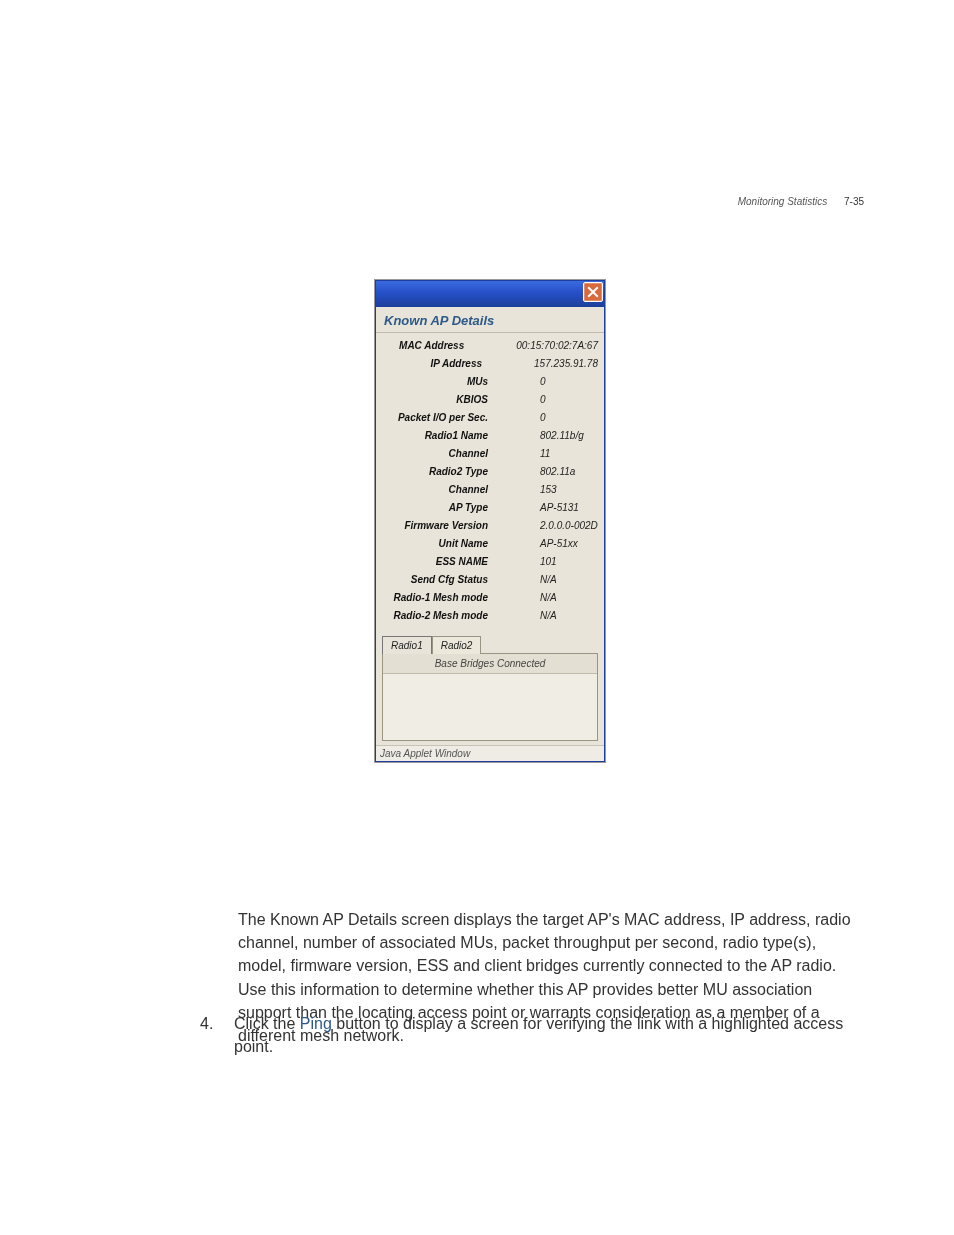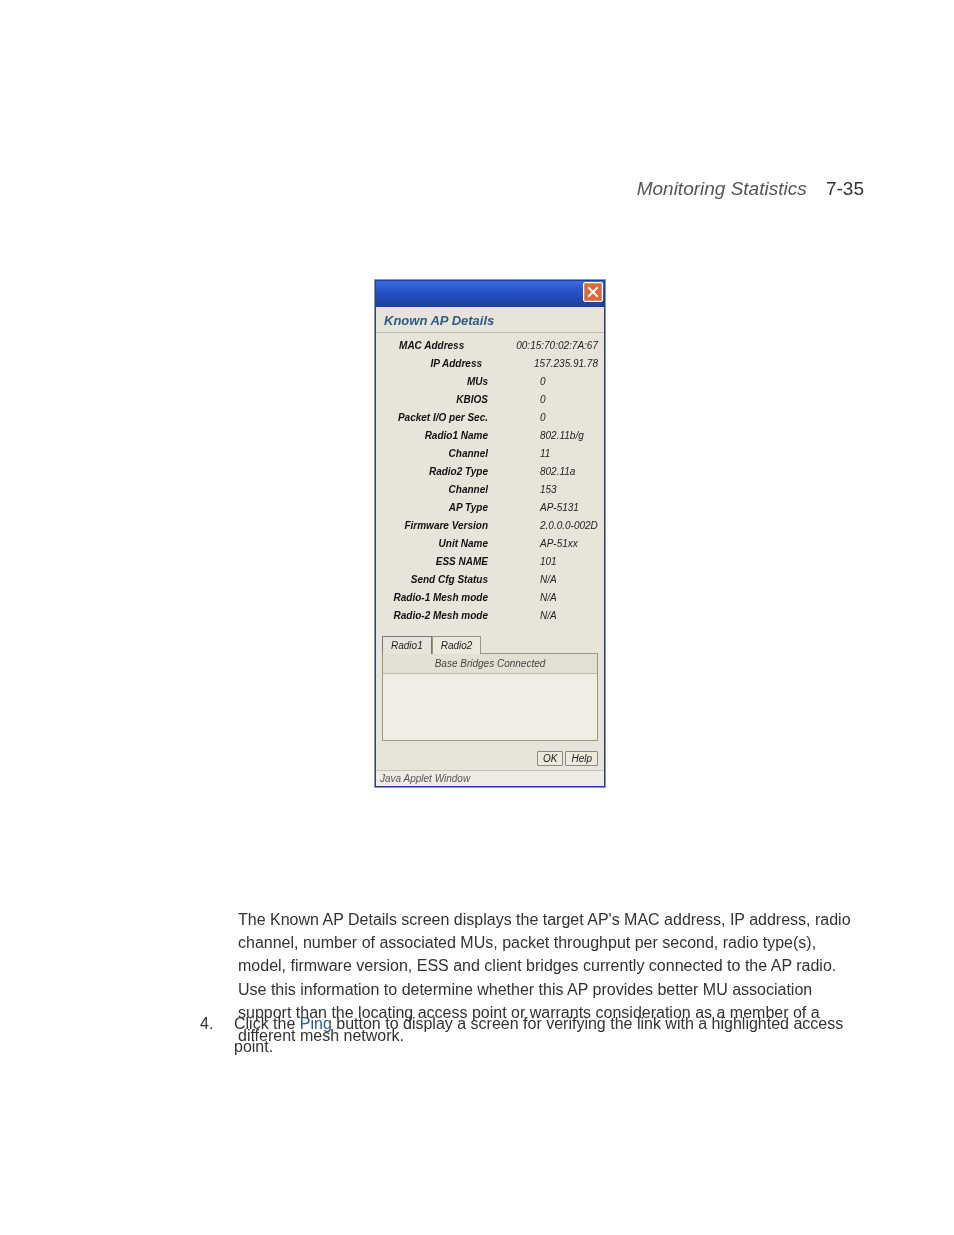--- a/index.html
+++ b/index.html
@@ -12,23 +12,23 @@
   }
   .page {
     position: relative;
     width: 954px;
     height: 1235px;
     box-sizing: border-box;
     padding: 0;
   }
   .header-line {
     position: absolute;
-    top: 178px;
+    top: 196px;
     right: 90px;
-    font-size: 19px;
+    font-size: 10px;
     font-style: italic;
     color: #555;
   }
   .header-pagenum {
     font-style: normal;
     margin-left: 14px;
     color: #333;
   }
   .dialog {
     position: absolute;
@@ -271,24 +271,20 @@
     </div>
 
     <div class="tabrow">
       <div class="tab active">Radio1</div>
       <div class="tab">Radio2</div>
     </div>
     <div class="tabpanel">
       <div class="tabpanel-header">Base Bridges Connected</div>
     </div>
 
-    <div class="buttons">
-      <div class="btn">OK</div>
-      <div class="btn">Help</div>
-    </div>
 
     <div class="statusbar">Java Applet Window</div>
   </div>
 
   <div class="body-text">The Known AP Details screen displays the target AP's MAC address, IP address, radio channel, number of associated MUs, packet throughput per second, radio type(s), model, firmware version, ESS and client bridges currently connected to the AP radio. Use this information to determine whether this AP provides better MU association support than the locating access point or warrants consideration as a member of a different mesh network.</div>
 
   <div class="step">
     <div class="step-num">4.</div>
     <div class="step-txt">
       <span>Click the </span><span class="ping">Ping</span><span> button to display a screen for verifying the link with a highlighted access point.</span>

